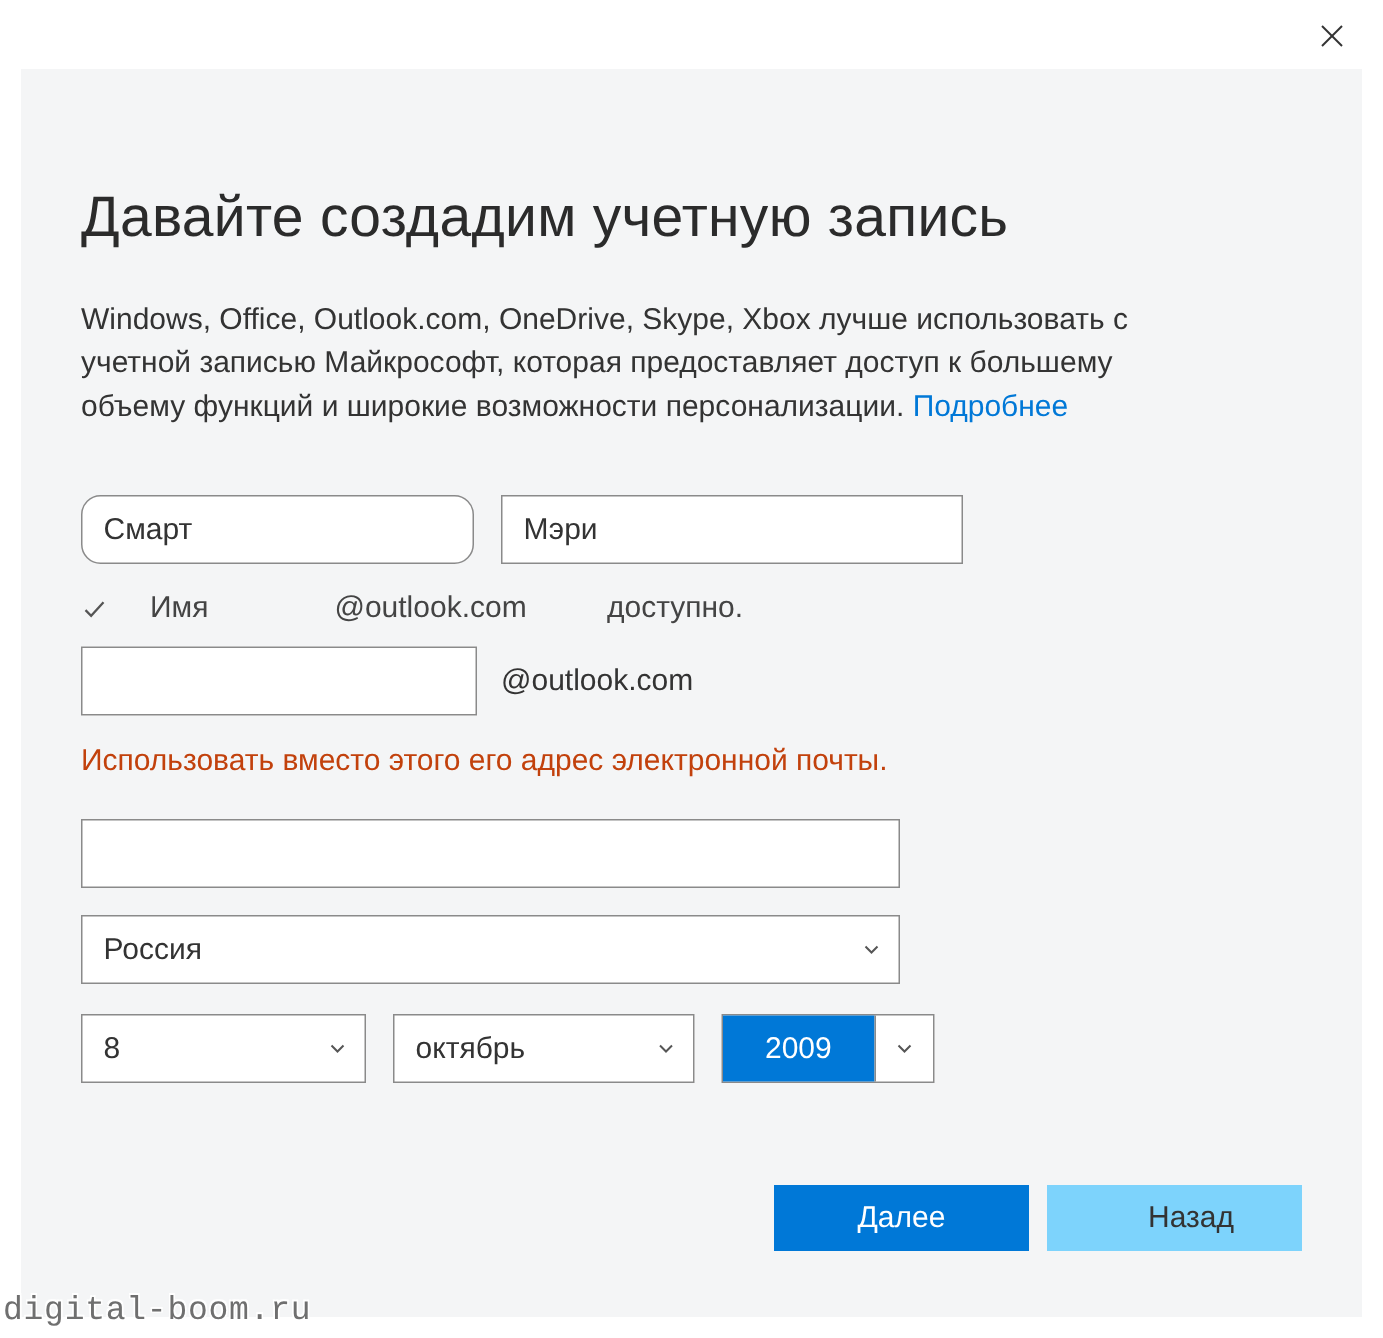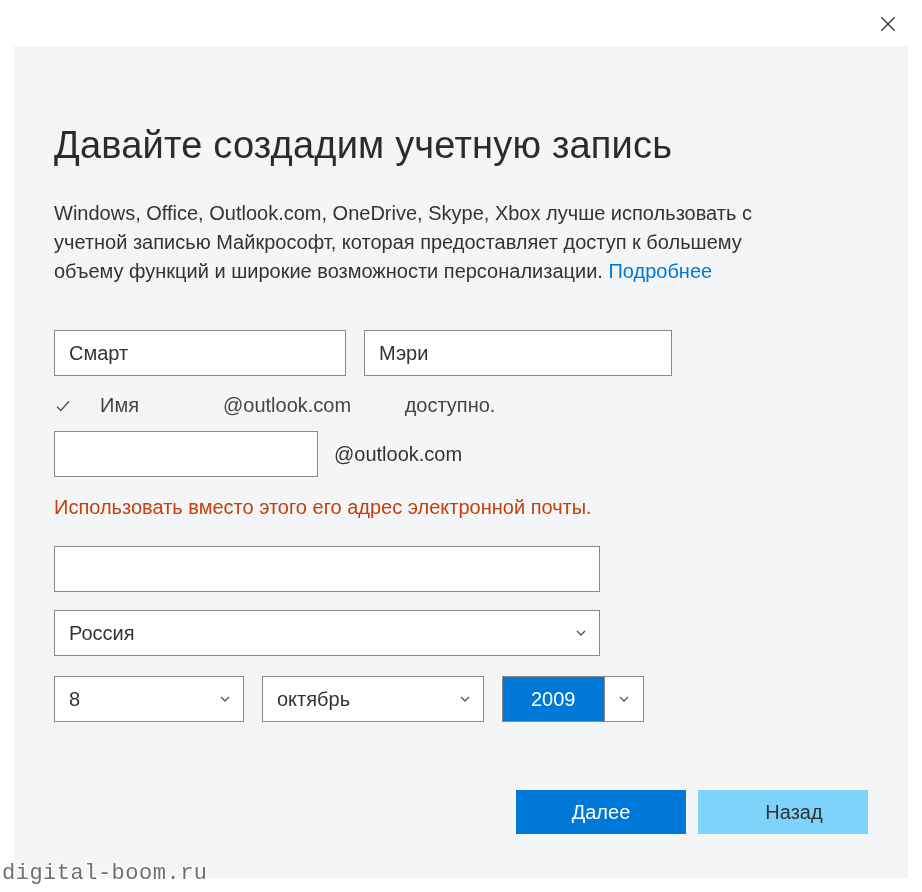--- a/index.html
+++ b/index.html
@@ -63,21 +63,21 @@
     background: #ffffff;
     height: 46px;
     padding: 0 14px;
     font-size: 20px;
     color: #333;
     display: flex;
     align-items: center;
     font-family: inherit;
   }
   input.field { outline: none; }
-  .w-first { width: 292px; }
+  .w-first { width: 262px; border-radius: 13px; }
   .w-last  { width: 308px; }
   .avail-row {
     display: flex;
     align-items: center;
     gap: 24px;
     font-size: 20px;
     color: #444;
     margin-bottom: 14px;
   }
   .check-icon svg { width: 18px; height: 18px; display: block; }
@@ -112,21 +112,21 @@
     right: 10px;
     top: 50%;
     transform: translateY(-50%);
     width: 16px; height: 16px;
     color: #555;
   }
   .select .chev svg { width: 16px; height: 16px; display: block; }
   .w-country { width: 546px; margin-bottom: 20px; }
   .dob-row { display: flex; gap: 18px; align-items: stretch; margin-bottom: 0; }
   .w-day   { width: 190px; }
-  .w-month { width: 222px; text-align: center; }
+  .w-month { width: 201px; text-align: center; }
   .year-wrap {
     display: flex;
     align-items: stretch;
     border: 1.5px solid #8a8a8a;
     height: 46px;
     background: #fff;
     box-sizing: border-box;
     cursor: pointer;
   }
   .year-val {

